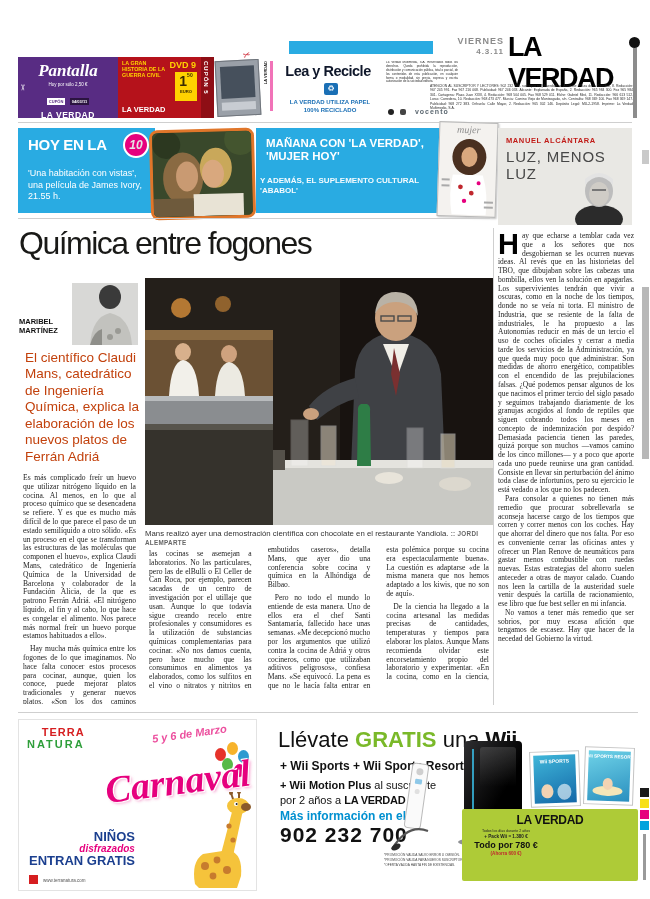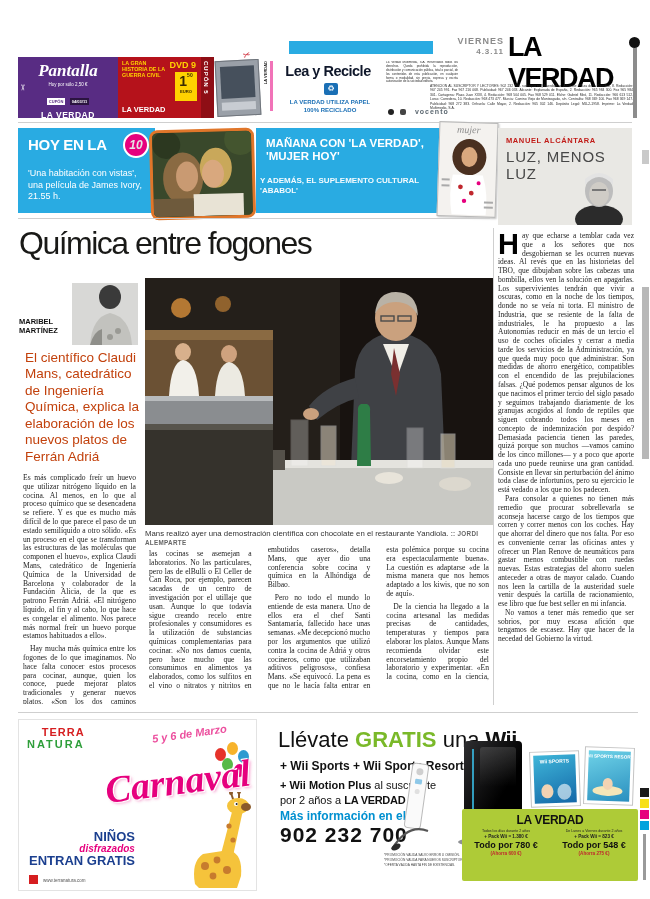--- a/index.html
+++ b/index.html
@@ -336,26 +336,20 @@
 
     <div class="greenbox" style="position:absolute;left:204px;top:92px;width:176px;height:72px;z-index:2;">
       <div style="text-align:center;font-size:12px;font-weight:900;color:#111;letter-spacing:-.3px;margin-top:4px;">LA VERDAD</div>
       <div style="display:flex;margin-top:2px;">
         <div style="width:50%;text-align:center;">
           <div style="font-size:3.6px;color:#222;">Todos los días durante 2 años</div>
           <div style="font-size:4.6px;font-weight:700;color:#222;margin-top:1px;">+ Pack Wii = 1.380 €</div>
           <div style="font-size:9px;font-weight:900;color:#111;margin-top:1px;">Todo por 780 €</div>
           <div style="font-size:4.6px;font-weight:800;color:#c0272d;margin-top:1px;">(Ahorra 600 €)</div>
         </div>
-        <div style="width:50%;text-align:center;">
-          <div style="font-size:3.6px;color:#222;">De Lunes a Viernes durante 2 años</div>
-          <div style="font-size:4.6px;font-weight:700;color:#222;margin-top:1px;">+ Pack Wii = 823 €</div>
-          <div style="font-size:9px;font-weight:900;color:#111;margin-top:1px;">Todo por 548 €</div>
-          <div style="font-size:4.6px;font-weight:800;color:#c0272d;margin-top:1px;">(Ahorra 275 €)</div>
-        </div>
       </div>
     </div>
   </div>
 
   <div class="abs" style="left:642px;top:287px;width:7px;height:172px;background:#b8b8b8;"></div>
   <div class="abs" style="left:642px;top:150px;width:7px;height:14px;background:#c9c9c9;"></div>
   <div class="swatch" style="left:640px;top:788px;background:#1a1a1a;"></div>
   <div class="swatch" style="left:640px;top:799px;background:#f7e017;"></div>
   <div class="swatch" style="left:640px;top:810px;background:#e6007e;"></div>
   <div class="swatch" style="left:640px;top:821px;background:#00a3dd;"></div>

